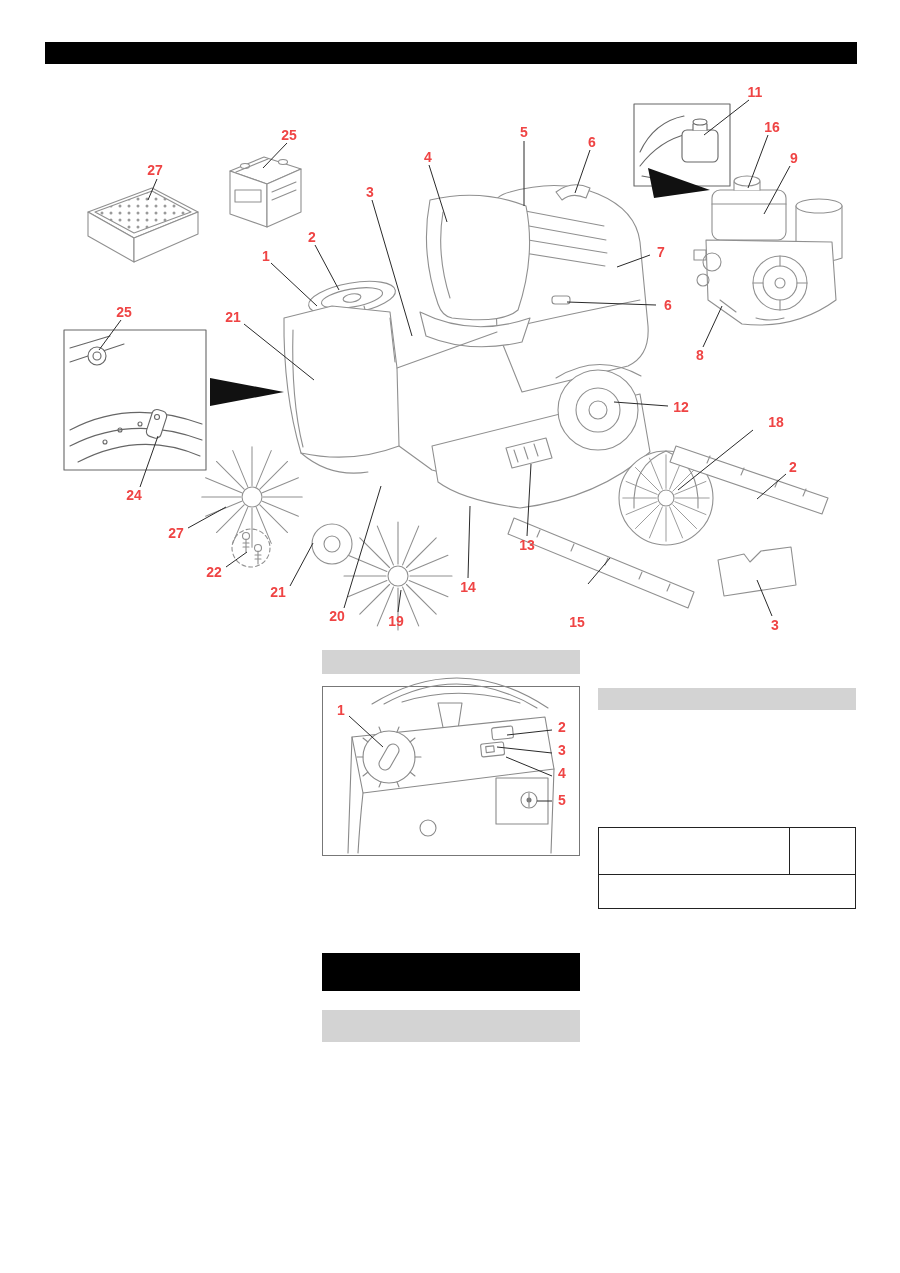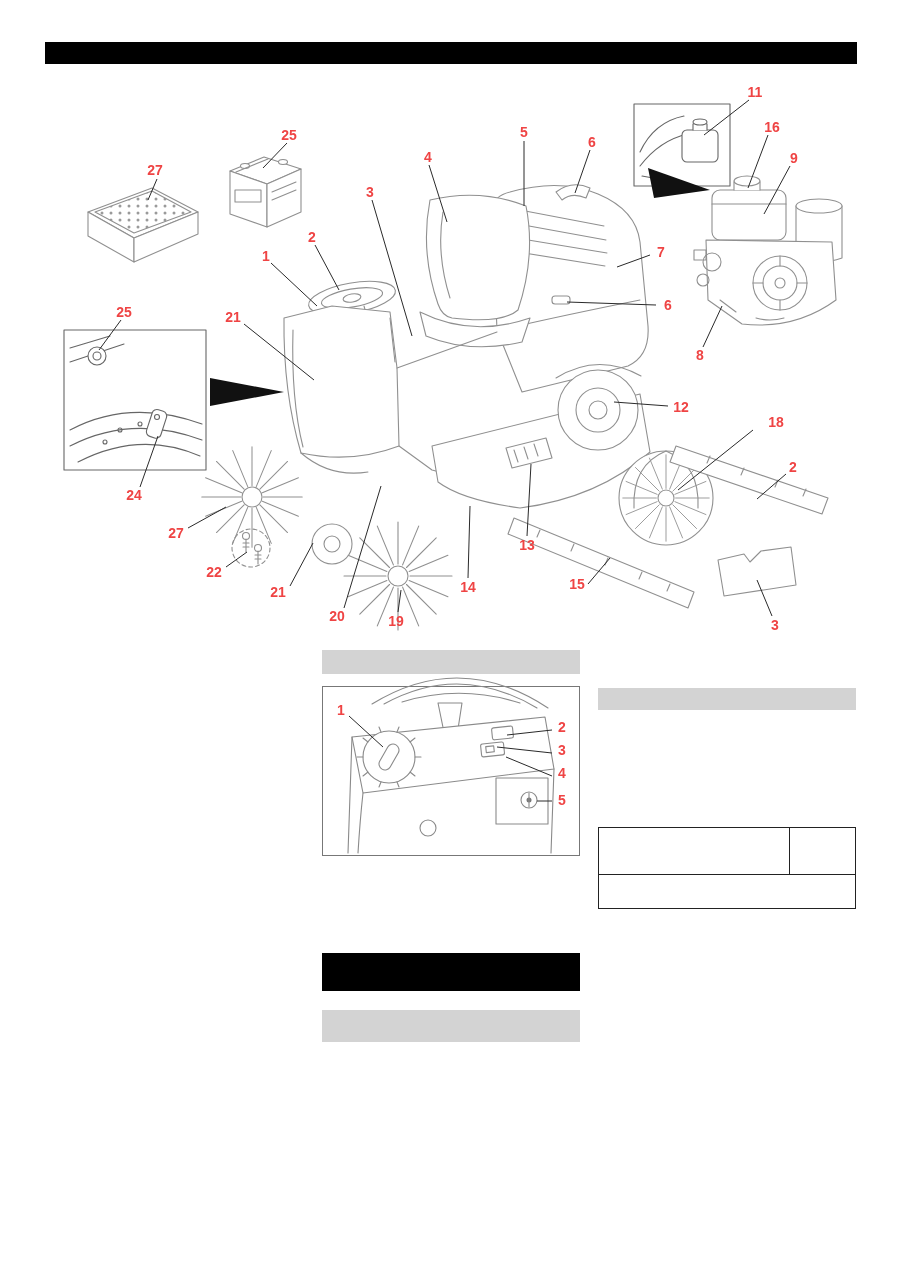--- a/index.html
+++ b/index.html
@@ -283,21 +283,21 @@
   <span class="co" style="left:124px;top:312px">25</span>
   <span class="co" style="left:681px;top:407px">12</span>
   <span class="co" style="left:776px;top:422px">18</span>
   <span class="co" style="left:793px;top:467px">2</span>
   <span class="co" style="left:134px;top:495px">24</span>
   <span class="co" style="left:176px;top:533px">27</span>
   <span class="co" style="left:214px;top:572px">22</span>
   <span class="co" style="left:527px;top:545px">13</span>
   <span class="co" style="left:278px;top:592px">21</span>
   <span class="co" style="left:468px;top:587px">14</span>
-  <span class="co" style="left:577px;top:584px">15</span>
+  <span class="co" style="left:577px;top:622px">15</span>
   <span class="co" style="left:337px;top:616px">20</span>
   <span class="co" style="left:396px;top:621px">19</span>
   <span class="co" style="left:775px;top:625px">3</span>
 
   <span class="co" style="left:341px;top:710px">1</span>
   <span class="co" style="left:562px;top:727px">2</span>
   <span class="co" style="left:562px;top:750px">3</span>
   <span class="co" style="left:562px;top:773px">4</span>
   <span class="co" style="left:562px;top:800px">5</span>
 

